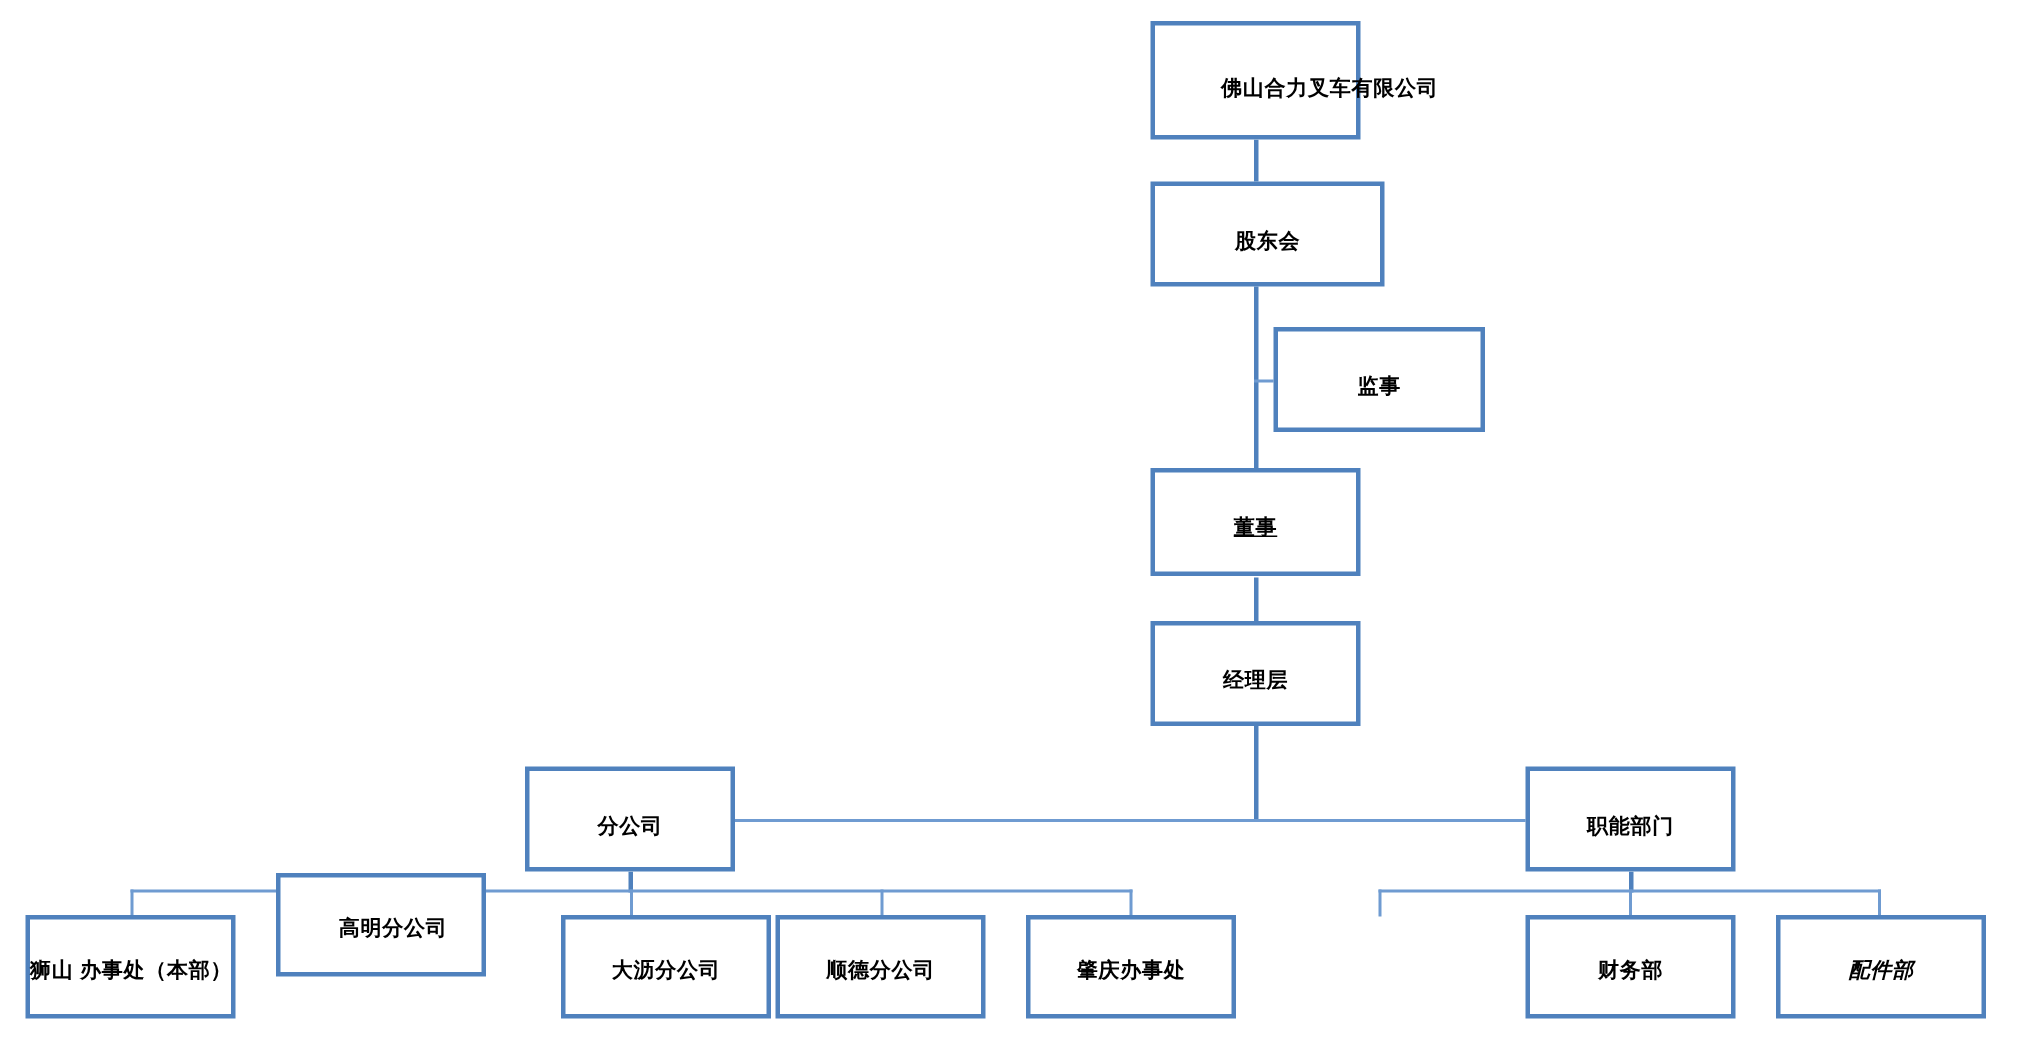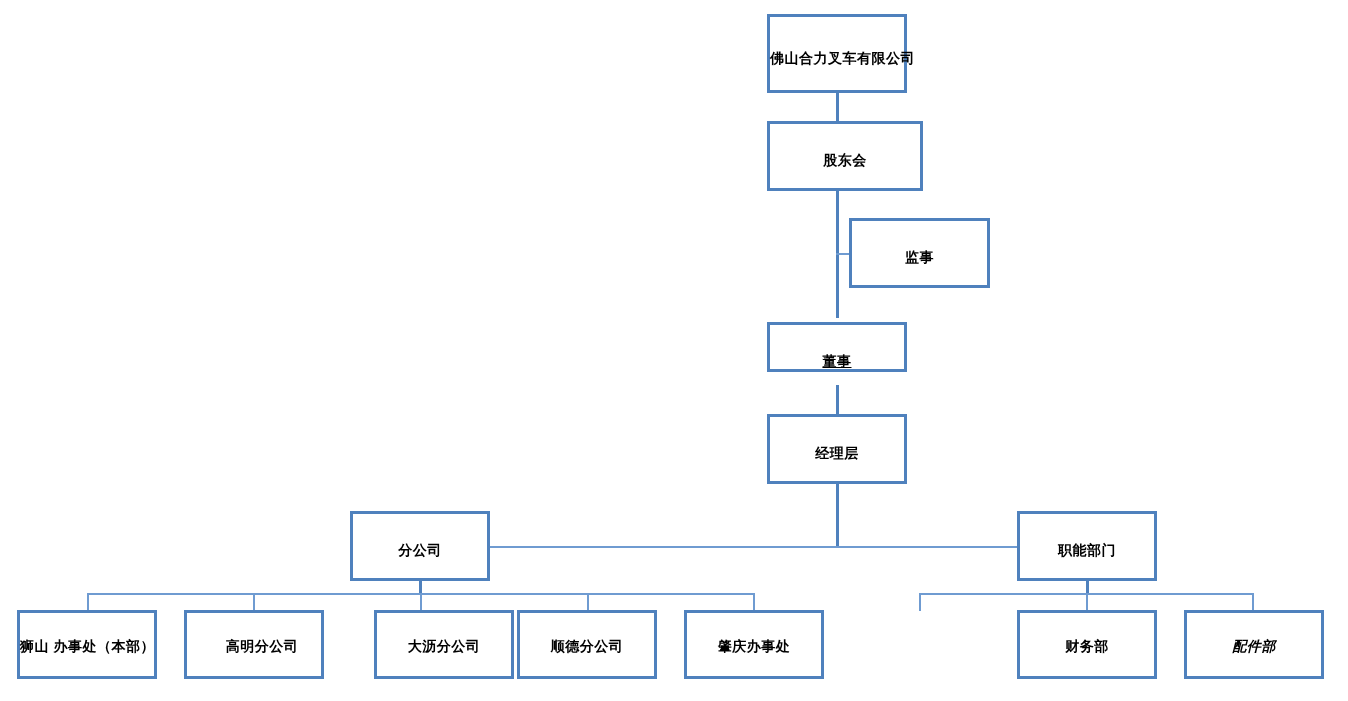--- a/index.html
+++ b/index.html
@@ -79,52 +79,52 @@
   <div class="conn thin v" style="left:420px; top:593px; height:18px;"></div>
   <div class="conn thin v" style="left:587px; top:593px; height:18px;"></div>
   <div class="conn thin v" style="left:753px; top:593px; height:18px;"></div>
 
   <div class="conn v" style="left:1086px; top:581px; height:14px;"></div>
   <div class="conn thin h" style="left:919px; top:593px; width:335px;"></div>
   <div class="conn thin v" style="left:919px; top:593px; height:18px;"></div>
   <div class="conn thin v" style="left:1086px; top:593px; height:18px;"></div>
   <div class="conn thin v" style="left:1252px; top:593px; height:18px;"></div>
 
-  <div class="node lvl-top" style="left:767px; top:14px; width:140px; height:79px;">
+  <div class="node lvl-top" style="left:767px; top:14px; width:140px; height:79px;padding-left:44px;">
     <span class="node-label">佛山合力叉车有限公司</span>
   </div>
 
   <div class="node lvl-mid" style="left:767px; top:121px; width:156px; height:70px;">
     <span class="node-label">股东会</span>
   </div>
 
   <div class="node lvl-mid" style="left:849px; top:218px; width:141px; height:70px;">
     <span class="node-label">监事</span>
   </div>
 
-  <div class="node lvl-mid" style="left:767px; top:322px; width:140px; height:50px;text-decoration:underline;">
+  <div class="node lvl-mid" style="left:767px; top:312px; width:140px; height:72px;text-decoration:underline;">
     <span class="node-label">董事</span>
   </div>
 
   <div class="node lvl-mid" style="left:767px; top:414px; width:140px; height:70px;">
     <span class="node-label">经理层</span>
   </div>
 
   <div class="node lvl-mid" style="left:350px; top:511px; width:140px; height:70px;">
     <span class="node-label">分公司</span>
   </div>
 
   <div class="node lvl-mid" style="left:1017px; top:511px; width:140px; height:70px;">
     <span class="node-label">职能部门</span>
   </div>
 
   <div class="node lvl-leaf" style="left:17px; top:610px; width:140px; height:69px;">
     <span class="node-label">狮山 办事处（本部）</span>
   </div>
-  <div class="node lvl-leaf" style="left:184px; top:610px; width:140px; height:69px;padding-left:16px;">
+  <div class="node lvl-leaf" style="left:184px; top:582px; width:140px; height:69px;padding-left:16px;">
     <span class="node-label">高明分公司</span>
   </div>
   <div class="node lvl-leaf" style="left:350px; top:610px; width:140px; height:69px;margin-left:24px;">
     <span class="node-label">大沥分公司</span>
   </div>
   <div class="node lvl-leaf" style="left:517px; top:610px; width:140px; height:69px;">
     <span class="node-label">顺德分公司</span>
   </div>
   <div class="node lvl-leaf" style="left:684px; top:610px; width:140px; height:69px;">
     <span class="node-label">肇庆办事处</span>

